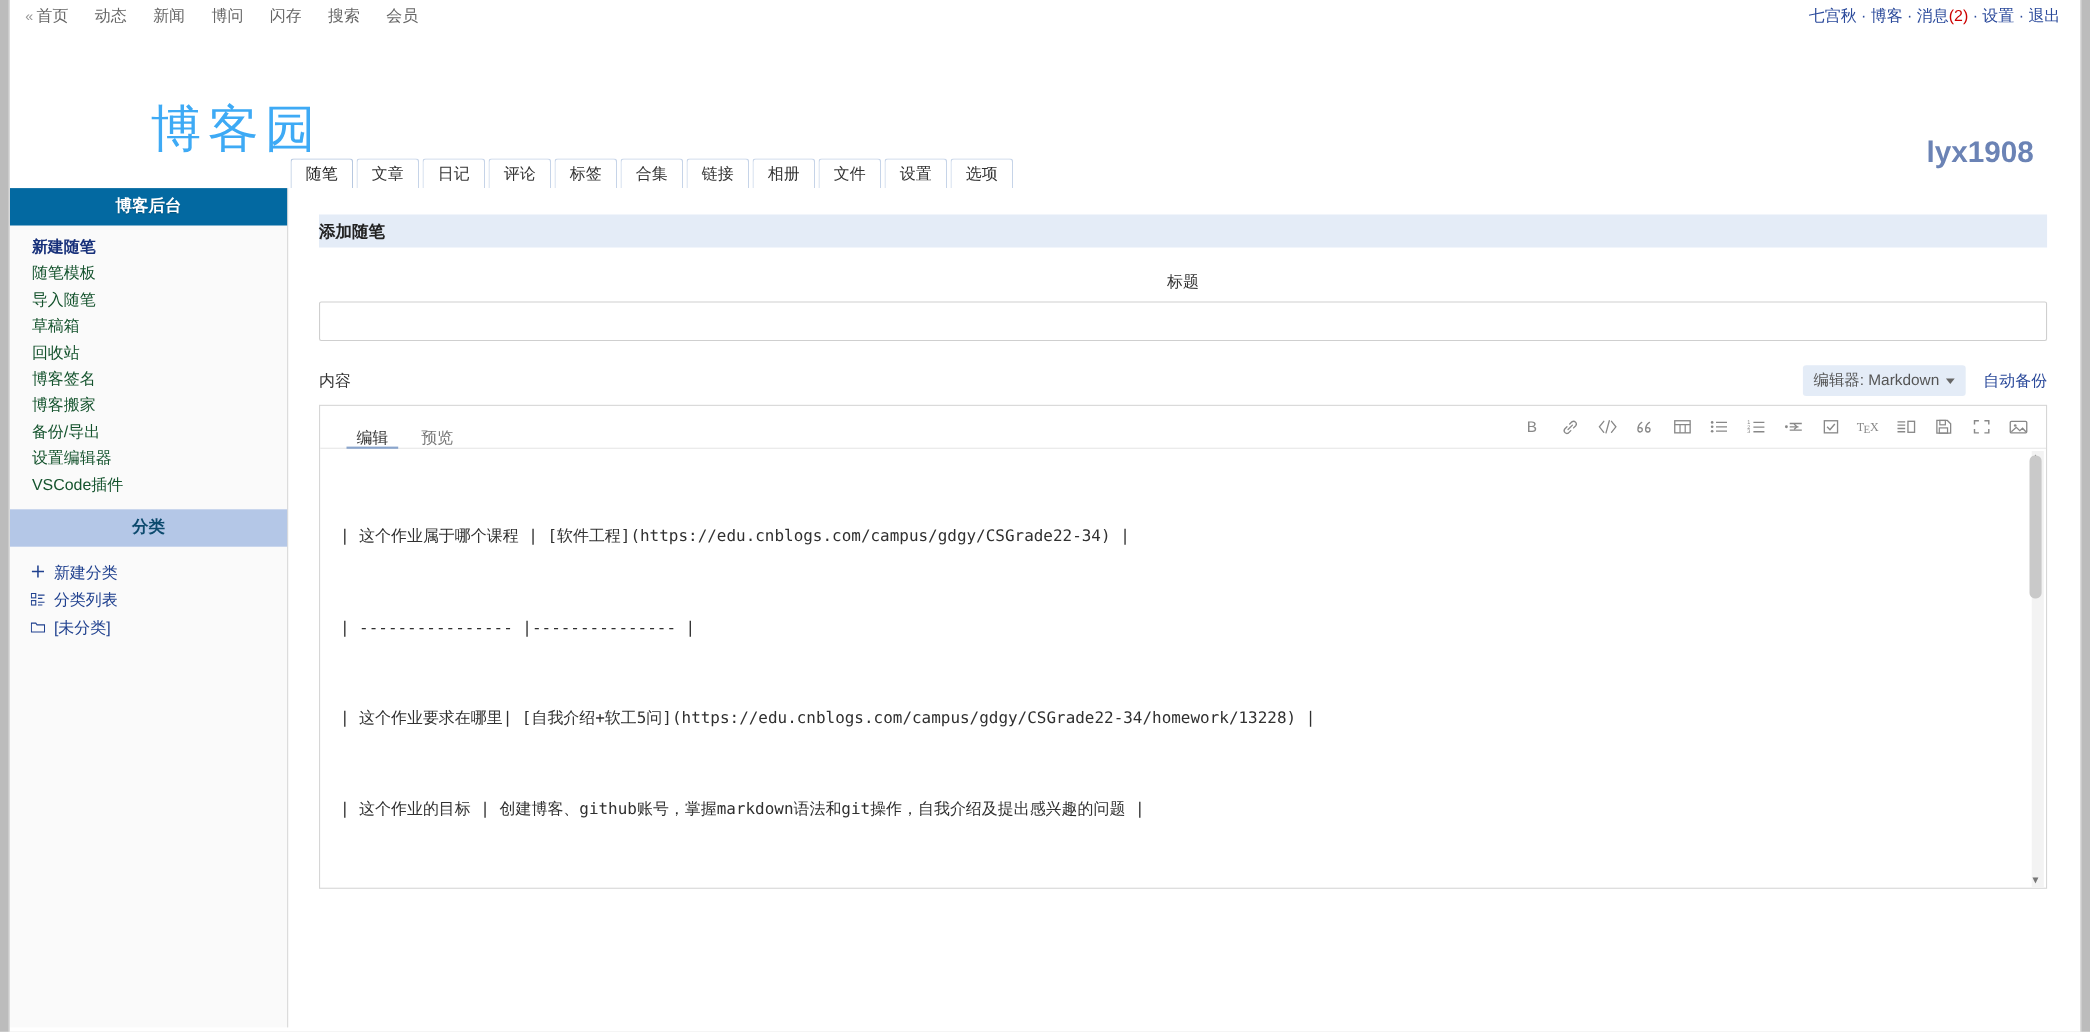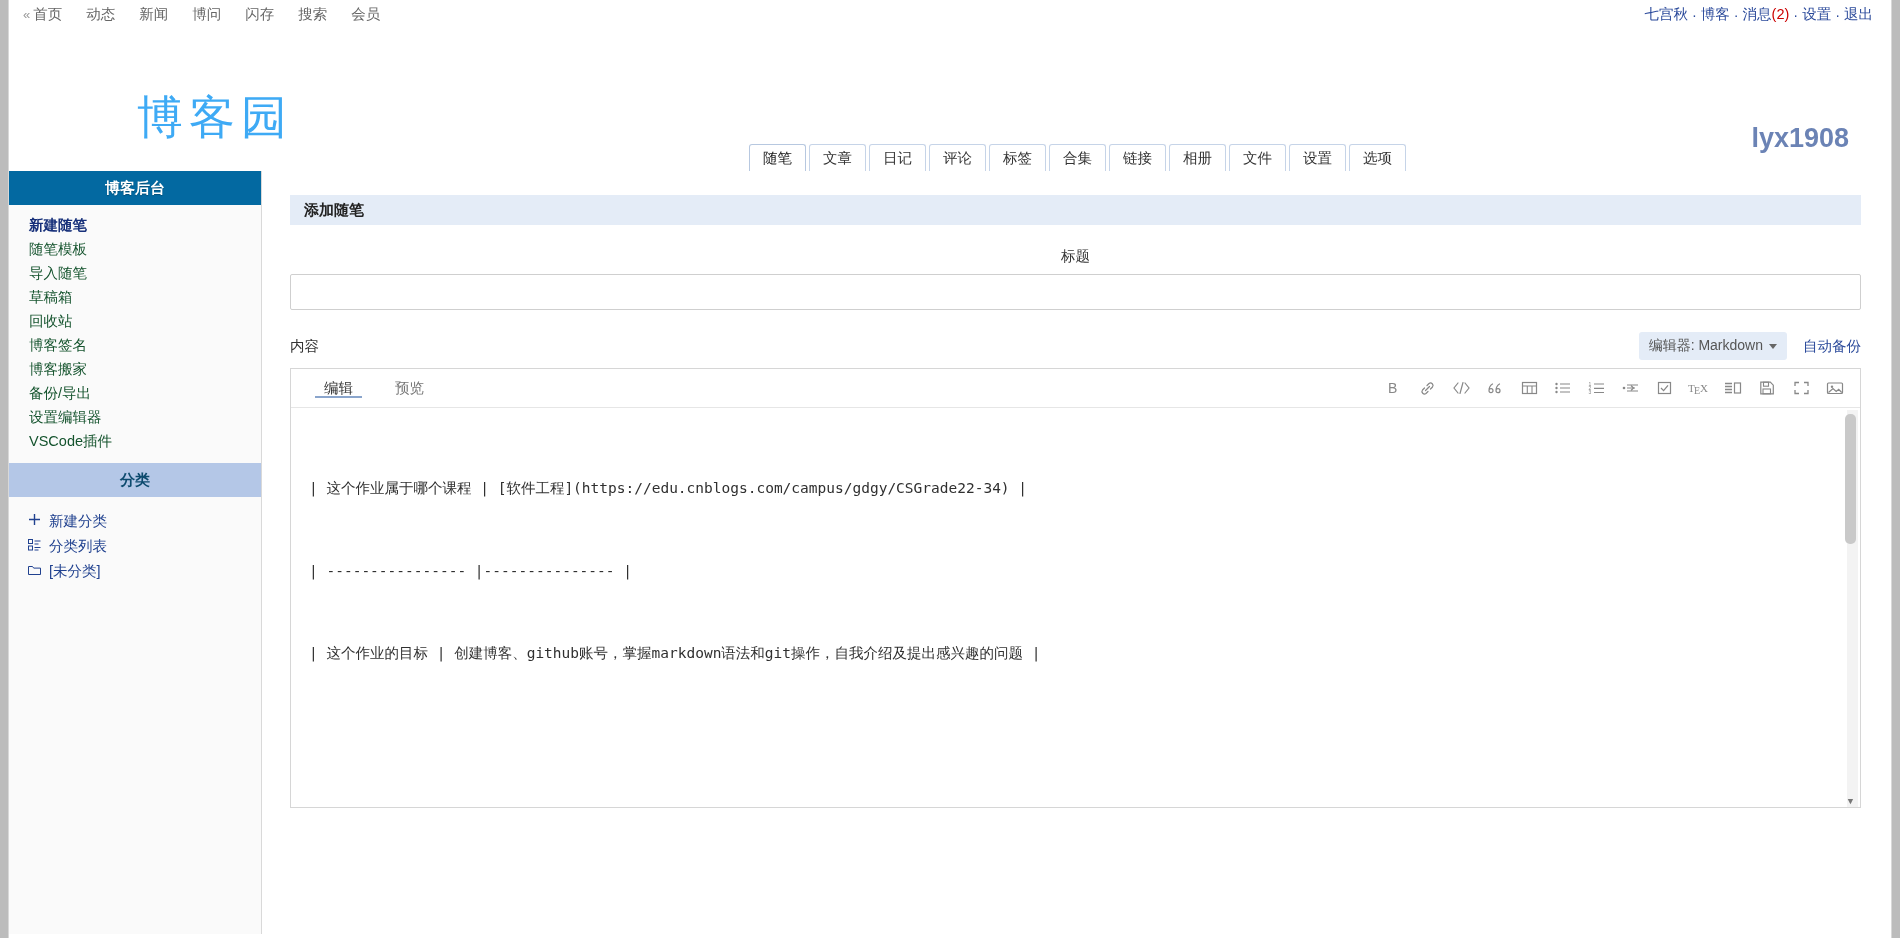--- a/index.html
+++ b/index.html
@@ -54,21 +54,21 @@
   .blog-user {
     position:absolute; right:42px; top:94px;
     font-size:27px; font-weight:bold; color:#6b83b5;
     font-family:"Liberation Sans", sans-serif;
   }
 
   
   .tabbar {
     position:relative; height:32px;
     padding-left:255px;
-    display:flex; align-items:flex-end; gap:3px;justify-content:center;
+    display:flex; align-items:flex-end; gap:3px;
   }
   .tab {
     height:27px; padding:0 13px;
     background:#fff;
     border:1px solid #c6d4e8; border-bottom:none;
     border-radius:3px 3px 0 0;
     display:flex; align-items:center; justify-content:center;
     font-size:14.5px; color:#333; cursor:pointer;
     white-space:nowrap;
   }
@@ -101,21 +101,21 @@
     display:flex; align-items:center; gap:7px;
     color:#20418f; text-decoration:none;
     font-size:14.5px; line-height:25px; white-space:nowrap;
   }
   .cat-list .ic { width:15px; color:#20418f; font-size:13px; display:inline-block; text-align:center; }
 
   
   .main { flex:1; padding:24px 30px 0 28px; min-width:0; }
   .panel-head {
     background:#e4ecf7; height:30px; display:flex; align-items:center;
-    padding-left:14px; font-size:15px; font-weight:bold; color:#222;
+    padding-left:0; font-size:15px; font-weight:bold; color:#222;
   }
   .field-label { font-size:14.5px; color:#333; margin:22px 0 8px 0;text-align:center; }
   .title-input {
     width:100%; height:36px;
     border:1px solid #cfcfcf; border-radius:2px;
     background:#fff; outline:none; padding:0 8px;
     font-size:14px; font-family:"Liberation Sans", sans-serif;
   }
 
   .content-row {
@@ -138,21 +138,21 @@
   
   .editor {
     border:1px solid #d6d6d6; background:#fff;
     height:440px; position:relative; overflow:hidden;
   }
   .ed-bar {
     height:39px; border-bottom:1px solid #e6e6e6;
     display:flex; align-items:center; justify-content:space-between;
     padding:0 8px 0 18px;
   }
-  .ed-tabs { display:flex; gap:12px; height:39px; align-items:center; }
+  .ed-tabs { display:flex; gap:0px; height:39px; align-items:flex-end; }
   .ed-tab {
     display:flex; align-items:center; padding:0 15px;
     font-size:14.5px; color:#777; cursor:pointer; position:relative;
   }
   .ed-tab.active { color:#333; }
   .ed-tab.active::after {
     content:""; position:absolute; left:6px; right:6px; bottom:0; height:2px; background:#8aa5cc;
   }
   .ed-icons { display:flex; align-items:center; gap:0px; }
   .ed-ic {
@@ -393,20 +393,21 @@
                   <circle cx="6" cy="6.8" r="1.2" fill="#888"></circle>
                   <path d="M2.5 12.5l4.5-4 3.2 3 2.5-2.2 3 3.2" stroke="#888" stroke-width="1.2" fill="none"></path>
                 </svg>
             </div>
           </div>
         </div>
 
         <div class="ed-area">
           <div class="ed-line">| 这个作业属于哪个课程 | [软件工程](https://edu.cnblogs.com/campus/gdgy/CSGrade22-34) |</div>
           <div class="ed-line">| ---------------- |--------------- |</div>
+          <div class="ed-line">| 这个作业要求在哪里| [自我介绍+软工5问](https://edu.cnblogs.com/campus/gdgy/CSGrade22-34/homework/13228) |</div>
           <div class="ed-line">| 这个作业的目标 | 创建博客、github账号，掌握markdown语法和git操作，自我介绍及提出感兴趣的问题 |</div>
           <div class="ed-line">&nbsp;</div>
           
           
           
           
           
           
           
           

